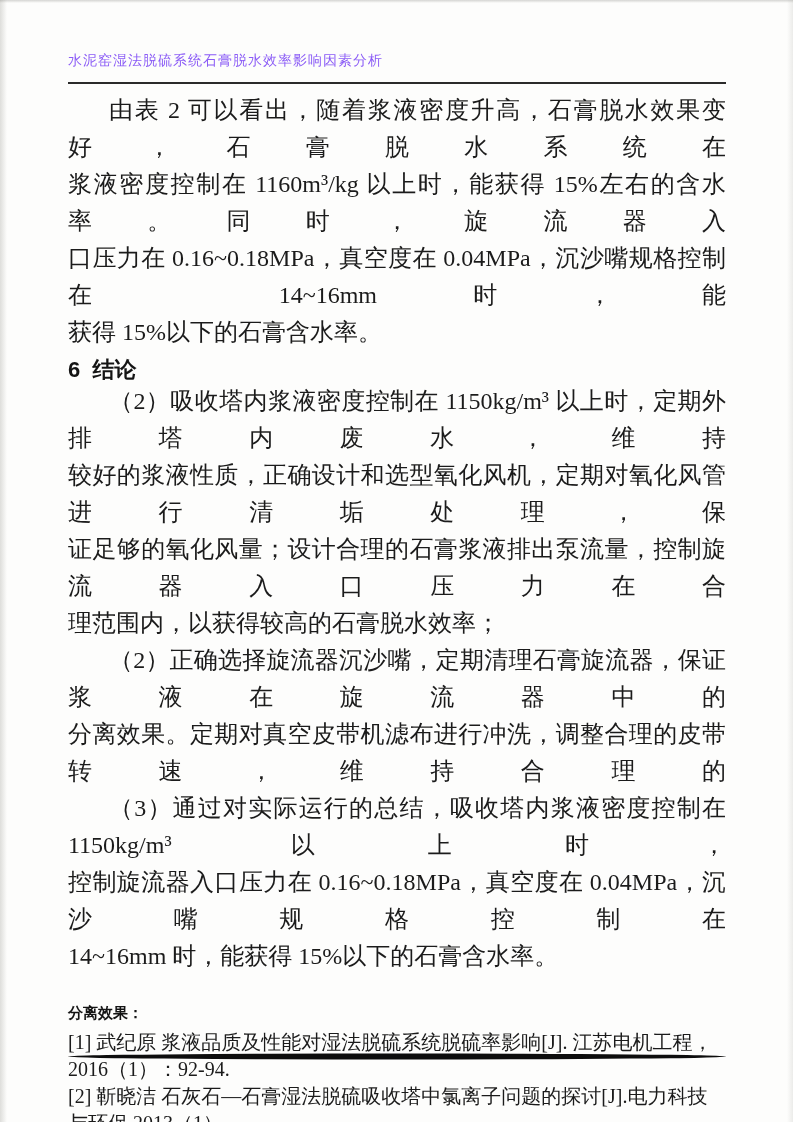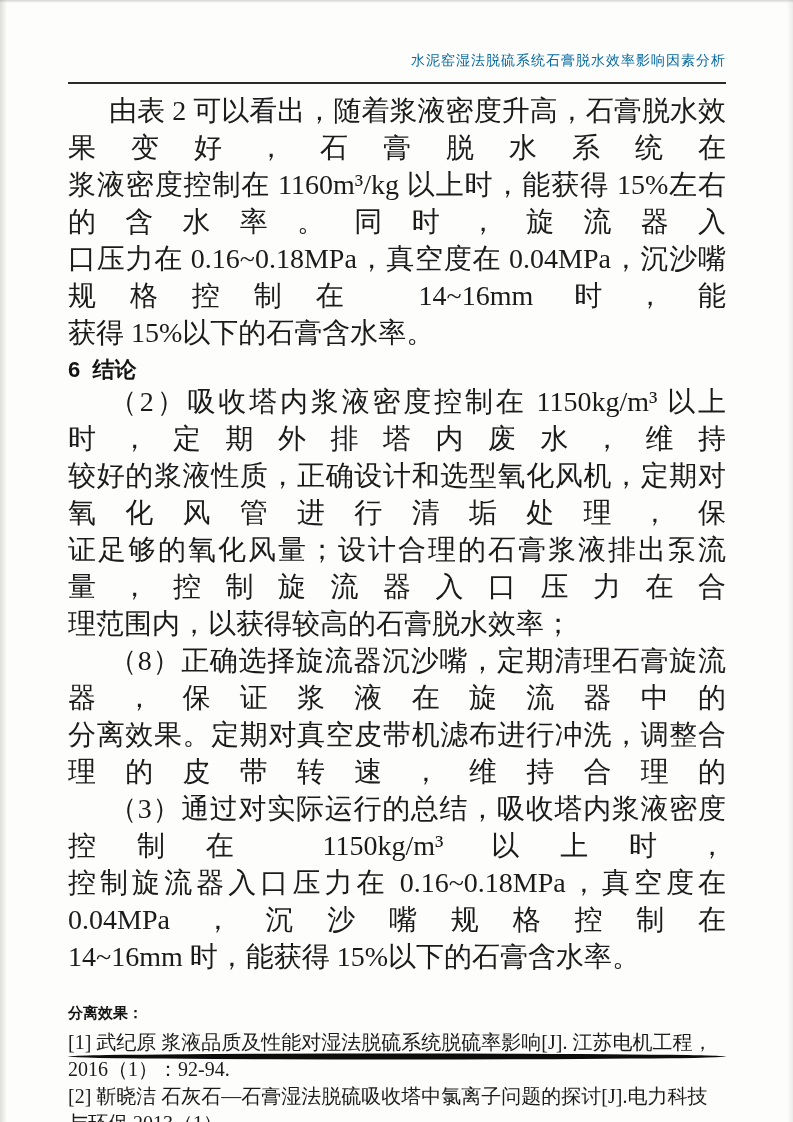--- a/index.html
+++ b/index.html
@@ -27,37 +27,37 @@
                 background: linear-gradient(to left, rgba(128,128,120,0.14), rgba(255,255,255,0)); }
 
   .content {
     position: absolute;
     left: 68px;
     width: 658px;
     top: 0;
   }
   .running-header {
     padding-top: 52px;
-    text-align: right;
+    text-align: left;
     font-size: 14px;
     line-height: 18px;
-    color: #0369a1;
+    color: #8b5cf6;
     letter-spacing: 1px;
   }
   .header-rule {
     margin-top: 12px;
     border: none;
     border-top: 2px solid #2a2a2a;
     height: 0;
   }
 
   .body-text { margin-top: 0; }
   .para { margin: 0; }
   .line {
-    font-size: 28px;
+    font-size: 24px;
     line-height: 37px;
     text-align: justify;
     text-align-last: justify;
     white-space: normal;
   }
   .line.first { text-indent: 41px; }
   .line.last  { text-align-last: left; }
 
   .section-heading {
     margin: 6px 0 0 0;
@@ -131,21 +131,21 @@
           <div class="line last">获得 15%以下的石膏含水率。</div>
         </div>
         <div class="section-heading">6  结论</div>
         <div class="para">
           <div class="line first">（2）吸收塔内浆液密度控制在 1150kg/m³ 以上时，定期外排塔内废水，维持</div>
           <div class="line">较好的浆液性质，正确设计和选型氧化风机，定期对氧化风管进行清垢处理，保</div>
           <div class="line">证足够的氧化风量；设计合理的石膏浆液排出泵流量，控制旋流器入口压力在合</div>
           <div class="line last">理范围内，以获得较高的石膏脱水效率；</div>
         </div>
         <div class="para">
-          <div class="line first">（8）正确选择旋流器沉沙嘴，定期清理石膏旋流器，保证浆液在旋流器中的</div>
+          <div class="line first">（2）正确选择旋流器沉沙嘴，定期清理石膏旋流器，保证浆液在旋流器中的</div>
           <div class="line">分离效果。定期对真空皮带机滤布进行冲洗，调整合理的皮带转速，维持合理的</div>
         </div>
         <div class="para">
           <div class="line first">（3）通过对实际运行的总结，吸收塔内浆液密度控制在 1150kg/m³ 以上时，</div>
           <div class="line">控制旋流器入口压力在 0.16~0.18MPa，真空度在 0.04MPa，沉沙嘴规格控制在</div>
           <div class="line last">14~16mm 时，能获得 15%以下的石膏含水率。</div>
         </div>
       </div>
 
     <div class="ref-heading">分离效果：</div>

